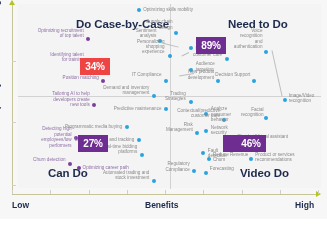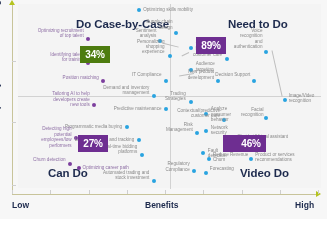--- a/index.html
+++ b/index.html
@@ -272,21 +272,21 @@
 Churn</div>
         <div class="lab left" style="top: 147.56px; left: 237.31px;">Product or services
 recommendations</div>
         <div class="lab right" style="top: 157.44px; right: 131.26px;">Regulatory
 Compliance</div>
         <div class="lab left" style="top: 162.28px; left: 191.86px;">Forecasting</div>
         <div class="lab right" style="top: 165.64px; right: 171.65px;">Automated trading and
 stock investment</div>
       </div>
     <div id="badges">
-        <div class="badge" style="left: 62px; top: 42px; width: 30px; height: 17px; background: #4d7c0f;">34%</div>
+        <div class="badge" style="left: 62px; top: 54px; width: 30px; height: 17px; background: #ef4444;">34%</div>
         <div class="badge" style="left: 178px; top: 33px; width: 30px; height: 17px; background: rgb(110, 46, 145);">89%</div>
         <div class="badge" style="left: 60px; top: 131px; width: 30px; height: 17px; background: rgb(110, 46, 145);">27%</div>
         <div class="badge" style="left: 205px; top: 131px; width: 30px; height: 17px; background: rgb(110, 46, 145); padding-left: 13px;">46%</div>
       </div>
   </div>
 
   <div class="axis-line y-axis"></div>
   <div class="axis-line x-axis"></div>
   <div class="arrow-up"></div>
   <div class="arrow-right"></div>

